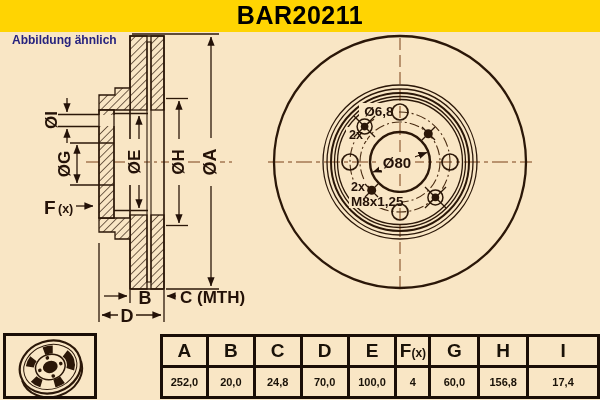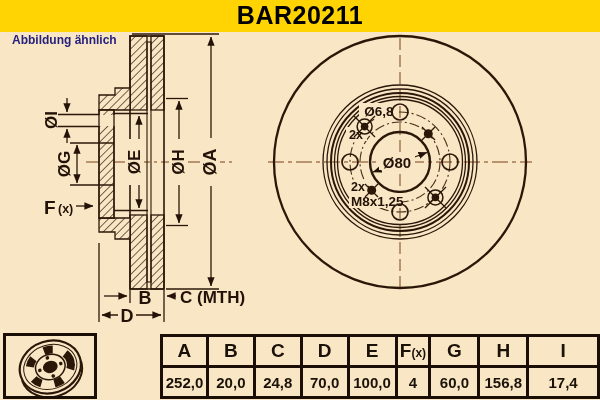--- a/index.html
+++ b/index.html
@@ -9,21 +9,21 @@
   .title{position:absolute;left:0;top:0;width:600px;height:32px;line-height:31px;text-align:center;
          font-size:25px;font-weight:bold;color:#000000;letter-spacing:.5px;}
   .note{position:absolute;left:12px;top:33px;font-size:12px;font-weight:bold;color:#26227e;line-height:14px;}
   svg text{font-family:"Liberation Sans",sans-serif;font-weight:bold;fill:#241208;}
   .drawing{position:absolute;left:0;top:0;}
   table.spec{position:absolute;left:160px;top:334px;border-collapse:collapse;table-layout:fixed;
              background:transparent;}
   table.spec td{border:3px solid #1a0e06;text-align:center;vertical-align:middle;padding:0;
                 color:#1a1208;height:28px;}
   td.hd{font-size:19px;font-weight:bold;}
-  td.val{font-size:15px;font-weight:bold;}
+  td.val{font-size:11px;font-weight:bold;}
   .fsub{font-size:12px;font-weight:bold;}
   .iconbox{position:absolute;left:3px;top:333px;width:88px;height:60px;border:3px solid #1a0e06;
            background:#f9e6c5;}
 </style>
 </head>
 <body>
 
 <div class="screen">
 
   <div class="banner"></div>

